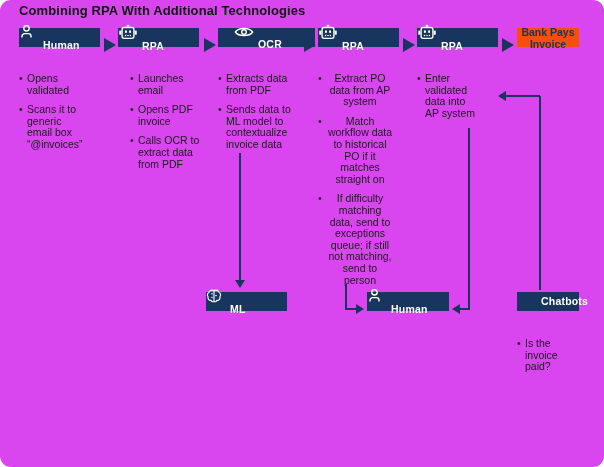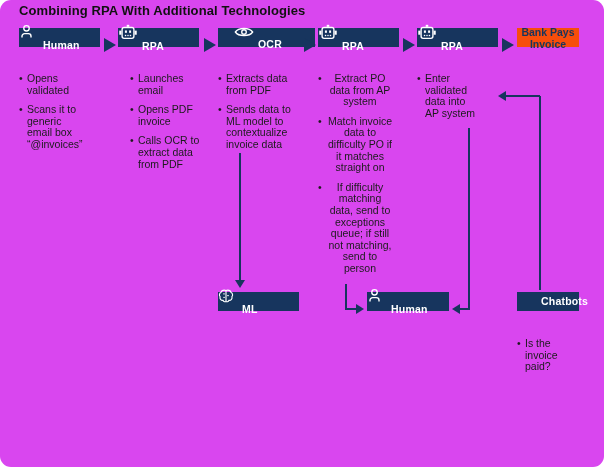--- a/index.html
+++ b/index.html
@@ -151,29 +151,29 @@
     <li>Calls OCR to extract data from PDF</li>
   </ul>
 
   <ul class="list" style="left:218px;top:73px;width:76px;">
     <li>Extracts data from PDF</li>
     <li>Sends data to ML model to contextualize invoice data</li>
   </ul>
 
   <ul class="list" style="left:318px;top:73px;width:76px;text-align:center;">
     <li>Extract PO data from AP system</li>
-    <li>Match invoice data to difficulty PO if it matches straight on</li>
+    <li>Match workflow data to historical PO if it matches straight on</li>
     <li>If difficulty matching data, send to exceptions queue; if still not matching, send to person</li>
   </ul>
 
   <ul class="list" style="left:417px;top:73px;width:58px;">
     <li>Enter validated data into AP system</li>
   </ul>
 
-  <div class="box row2" style="left:218px;">
+  <div class="box row2" style="left:206px;">
     <span class="icon">
       <svg viewBox="0 0 18 16" width="16" height="14">
         <path d="M9 1.8 C6.8 .6 3.6 1.6 3.2 4 C1.4 4.6 .9 7.4 2.2 8.8 C1.6 11 3.2 13.2 5.6 13 C6.4 14.6 8.2 15 9 14.2 C9.8 15 11.6 14.6 12.4 13 C14.8 13.2 16.4 11 15.8 8.8 C17.1 7.4 16.6 4.6 14.8 4 C14.4 1.6 11.2 .6 9 1.8 Z" fill="none" stroke="#fff" stroke-width="1.3"></path>
         <path d="M9 1.9 V14.1" stroke="#fff" stroke-width="1.3"></path>
         <path d="M5.7 5.6 h2 M10.3 7.6 h2 M5.9 9.6 h1.8" stroke="#fff" stroke-width="1.1"></path>
       </svg>
     </span>
     <span class="box-label">ML</span>
   </div>
 

